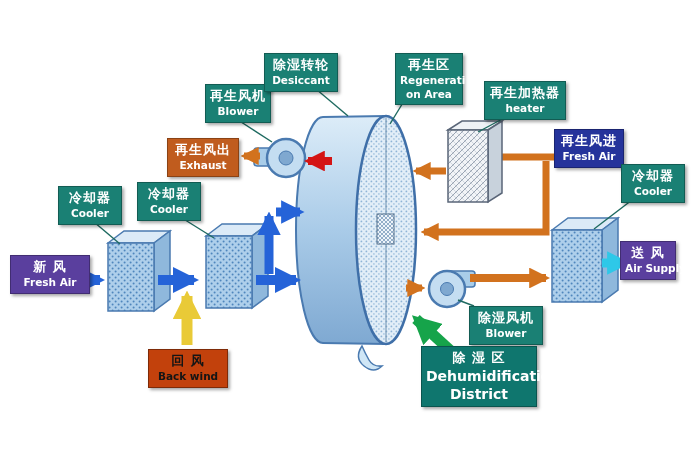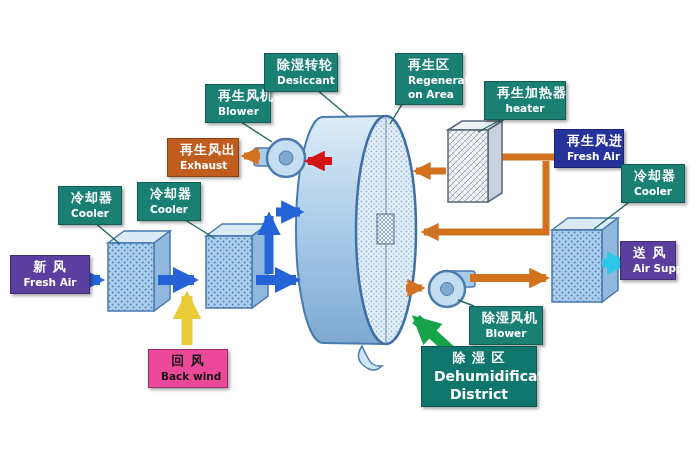--- a/index.html
+++ b/index.html
@@ -1,29 +1,29 @@
 <!DOCTYPE html>
 <html><head>
 <meta charset="utf-8">
 <style>
   html,body{margin:0;padding:0;background:#fff;}
   .stage{position:relative;width:700px;height:451px;background:#ffffff;overflow:hidden;
          font-family:"DejaVu Sans",sans-serif;}
   .stage > svg{position:absolute;left:0;top:0;}
   .lbl{position:absolute;box-sizing:border-box;text-align:center;color:#fff;font-weight:bold;
-       padding:3px 12px;line-height:1.3;border:1px solid rgba(0,0,0,.28);
+       padding:3px 4px;line-height:1.3;border:1px solid rgba(0,0,0,.28);
        box-shadow:2px 2px 3px rgba(0,0,0,.35);}
   .lbl .zh{font-size:13px;letter-spacing:1px;white-space:nowrap;}
   .lbl .en{font-size:10.5px;white-space:nowrap;}
   .lbl .en.sm{font-size:14px;}
   .teal{background:#1a8074;}
   .purple{background:#5a3f9e;}
   .navy{background:#25339b;}
   .orangebg{background:#c05c1e;}
-  .yellowbg{background:#ec4899;color:#151515;border-color:rgba(0,0,0,.35);}
+  .yellowbg{background:#c2410c;color:#151515;border-color:rgba(0,0,0,.35);}
   .greenbg{background:#0f766e;}
 </style>
 </head>
 <body>
 
 <div class="stage">
 
 <svg width="700" height="451" viewBox="0 0 700 451">
   <defs>
     <pattern id="boxdots" width="6" height="6" patternUnits="userSpaceOnUse">

